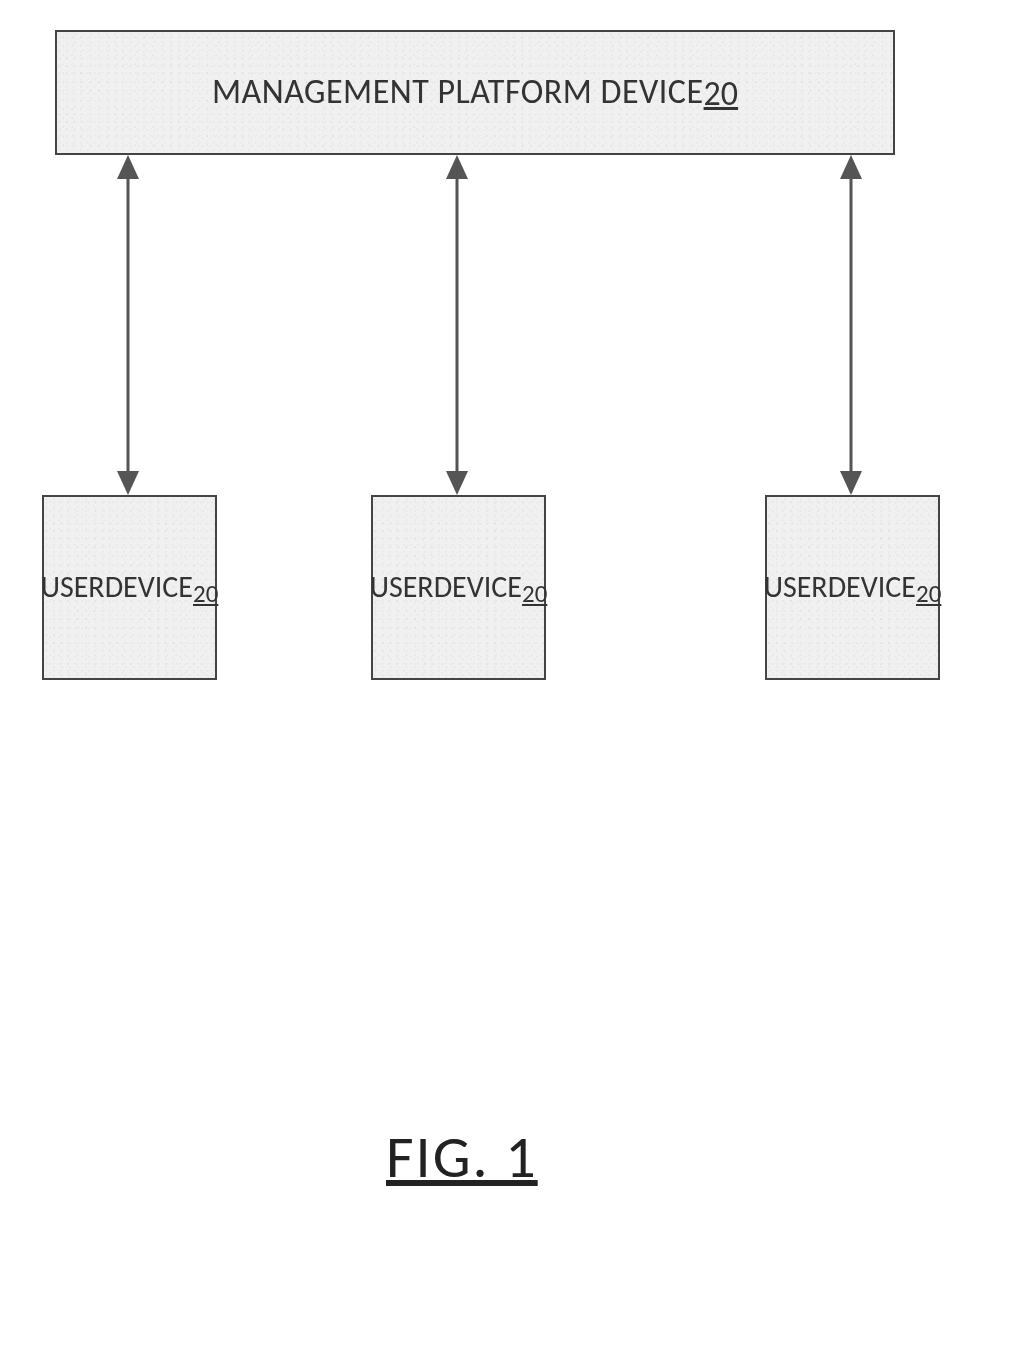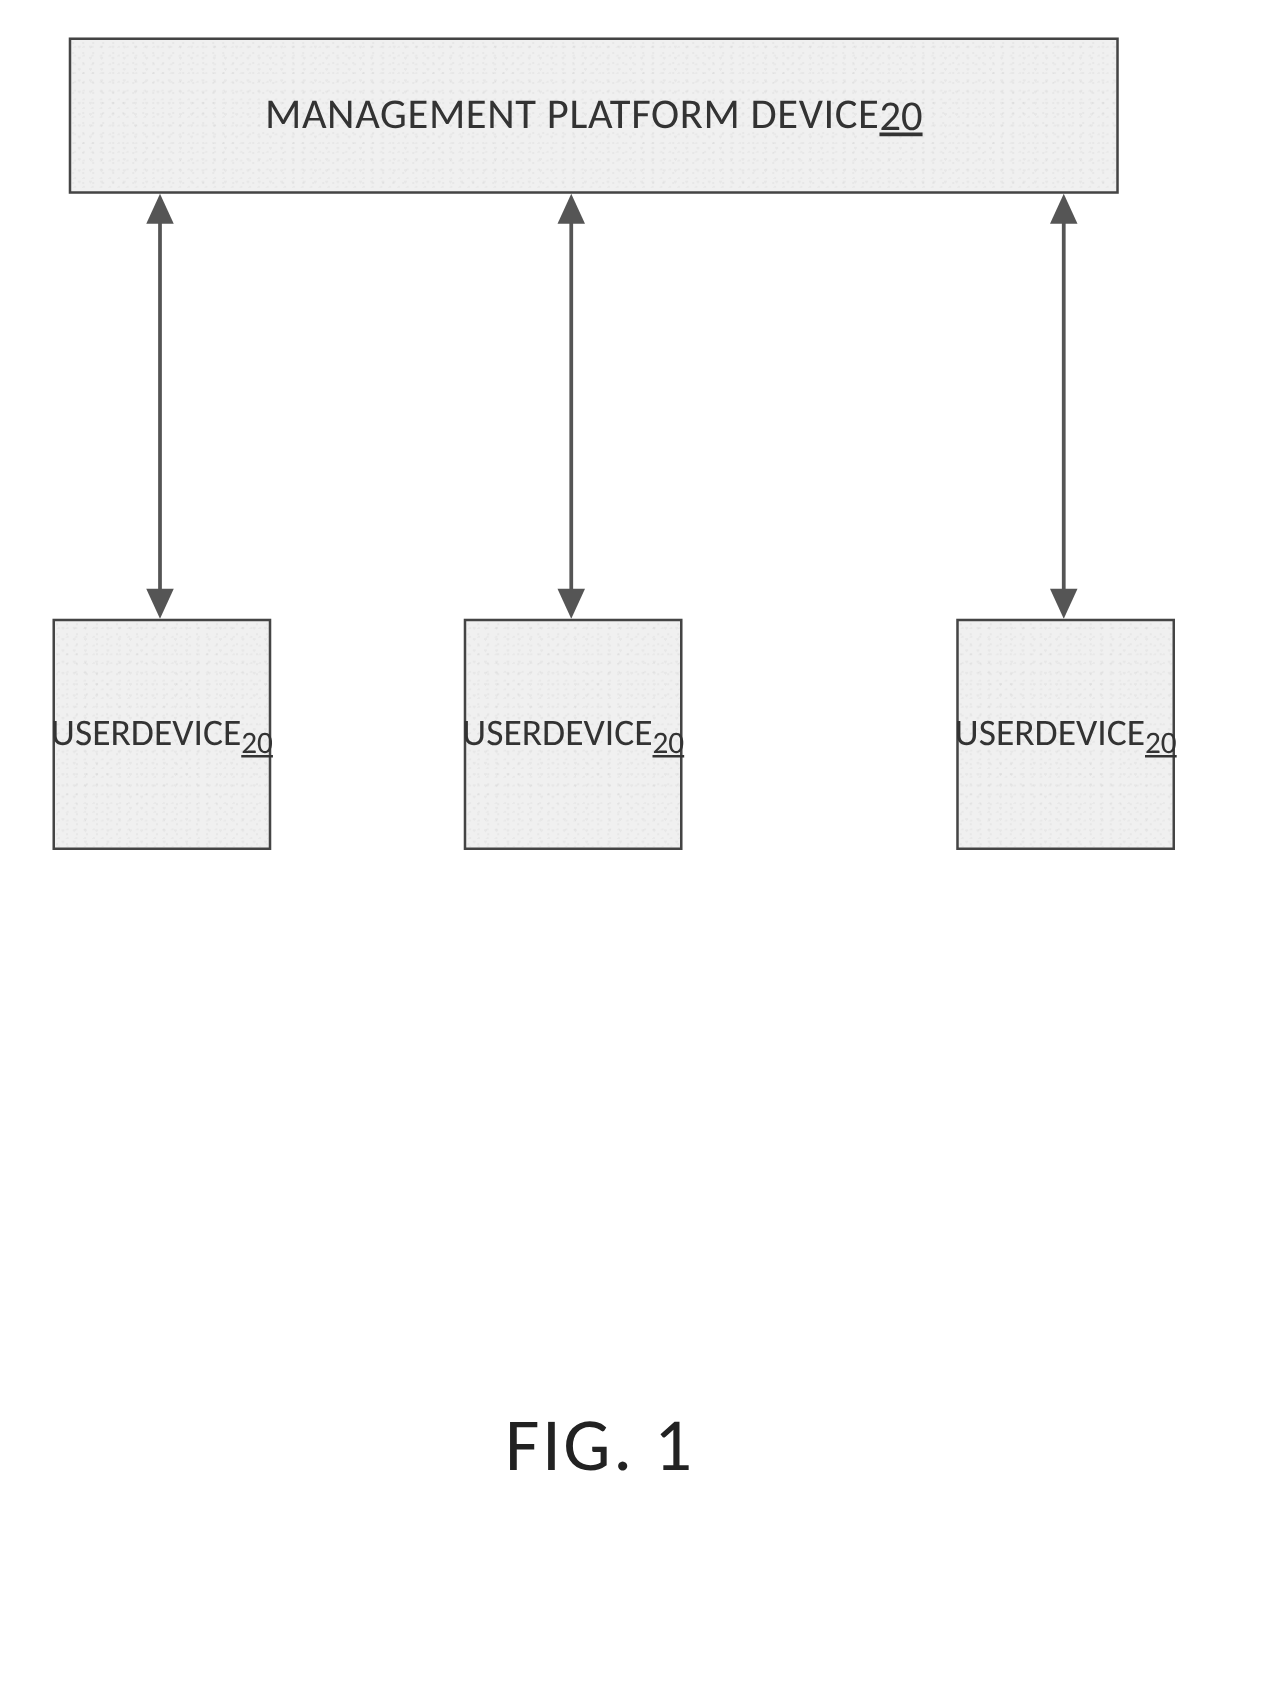--- a/index.html
+++ b/index.html
@@ -95,13 +95,13 @@
   <div class="user-title">DEVICE</div>
   <div class="user-ref">20</div>
 </div>
 
 <div class="box" style="left:765px; top:495px; width:175px; height:185px;">
   <div class="user-title">USER</div>
   <div class="user-title">DEVICE</div>
   <div class="user-ref">20</div>
 </div>
 
-<div class="fig-label" style="left:404px; top:1120px;">FIG. 1</div>
+<div class="fig-label" style="left:386px; top:1120px;text-decoration:underline;">FIG. 1</div>
 
 </body></html>

